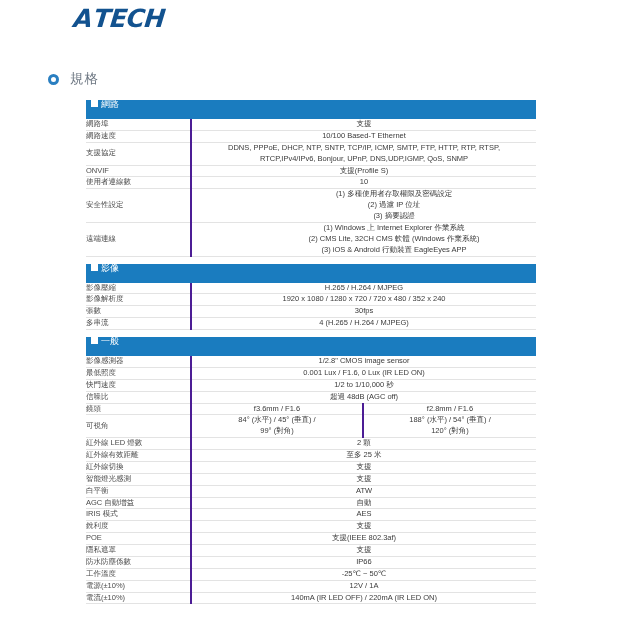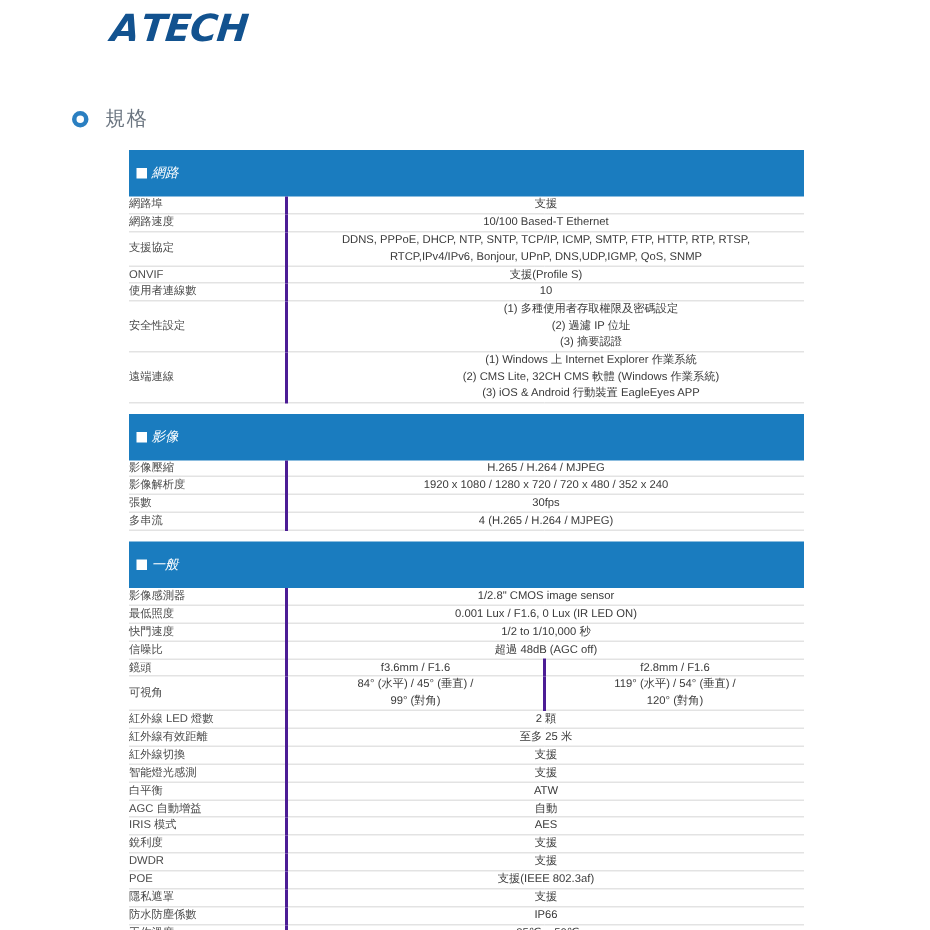--- a/index.html
+++ b/index.html
@@ -83,24 +83,22 @@
     padding: 0;
     vertical-align: middle;
   }
   .section-bar td {
     background: #1a7cbf;
     border-bottom: none;
     padding: 0;
   }
   .section-bar-inner {
     display: flex;
-    align-items: center;
-    height: 31px;
+    height: 19px;
     padding-left: 5px;
-    font-style: italic;
   }
   .section-sq {
     width: 7px;
     height: 7px;
     background: #ffffff;
     margin-right: 3px;
     flex: none;
   }
   .section-label {
     color: #ffffff;
@@ -260,21 +258,21 @@
       </tr>
       <tr>
         <td class="lbl">鏡頭</td>
         <td class="val dual multiline col-div">f3.6mm / F1.6</td>
         <td class="val dual multiline col-div">f2.8mm / F1.6</td>
       </tr>
       <tr>
         <td class="lbl">可視角</td>
         <td class="val dual multiline col-div">84° (水平) / 45° (垂直) /
 99° (對角)</td>
-        <td class="val dual multiline col-div">119° (水平) / 54° (垂直) /
+        <td class="val dual multiline col-div">188° (水平) / 54° (垂直) /
 120° (對角)</td>
       </tr>
       <tr>
         <td class="lbl">紅外線 LED 燈數</td>
         <td colspan="2" class="val multiline col-div">2  顆</td>
       </tr>
       <tr>
         <td class="lbl">紅外線有效距離</td>
         <td colspan="2" class="val multiline col-div">至多 25  米</td>
       </tr>
@@ -296,24 +294,20 @@
       </tr>
       <tr>
         <td class="lbl">IRIS 模式</td>
         <td colspan="2" class="val multiline col-div">AES</td>
       </tr>
       <tr>
         <td class="lbl">銳利度</td>
         <td colspan="2" class="val multiline col-div">支援</td>
       </tr>
       <tr>
-        <td class="lbl">DWDR</td>
-        <td colspan="2" class="val multiline col-div">支援</td>
-      </tr>
-      <tr>
         <td class="lbl">POE</td>
         <td colspan="2" class="val multiline col-div">支援(IEEE 802.3af)</td>
       </tr>
       <tr>
         <td class="lbl">隱私遮罩</td>
         <td colspan="2" class="val multiline col-div">支援</td>
       </tr>
       <tr>
         <td class="lbl">防水防塵係數</td>
         <td colspan="2" class="val multiline col-div">IP66</td>

